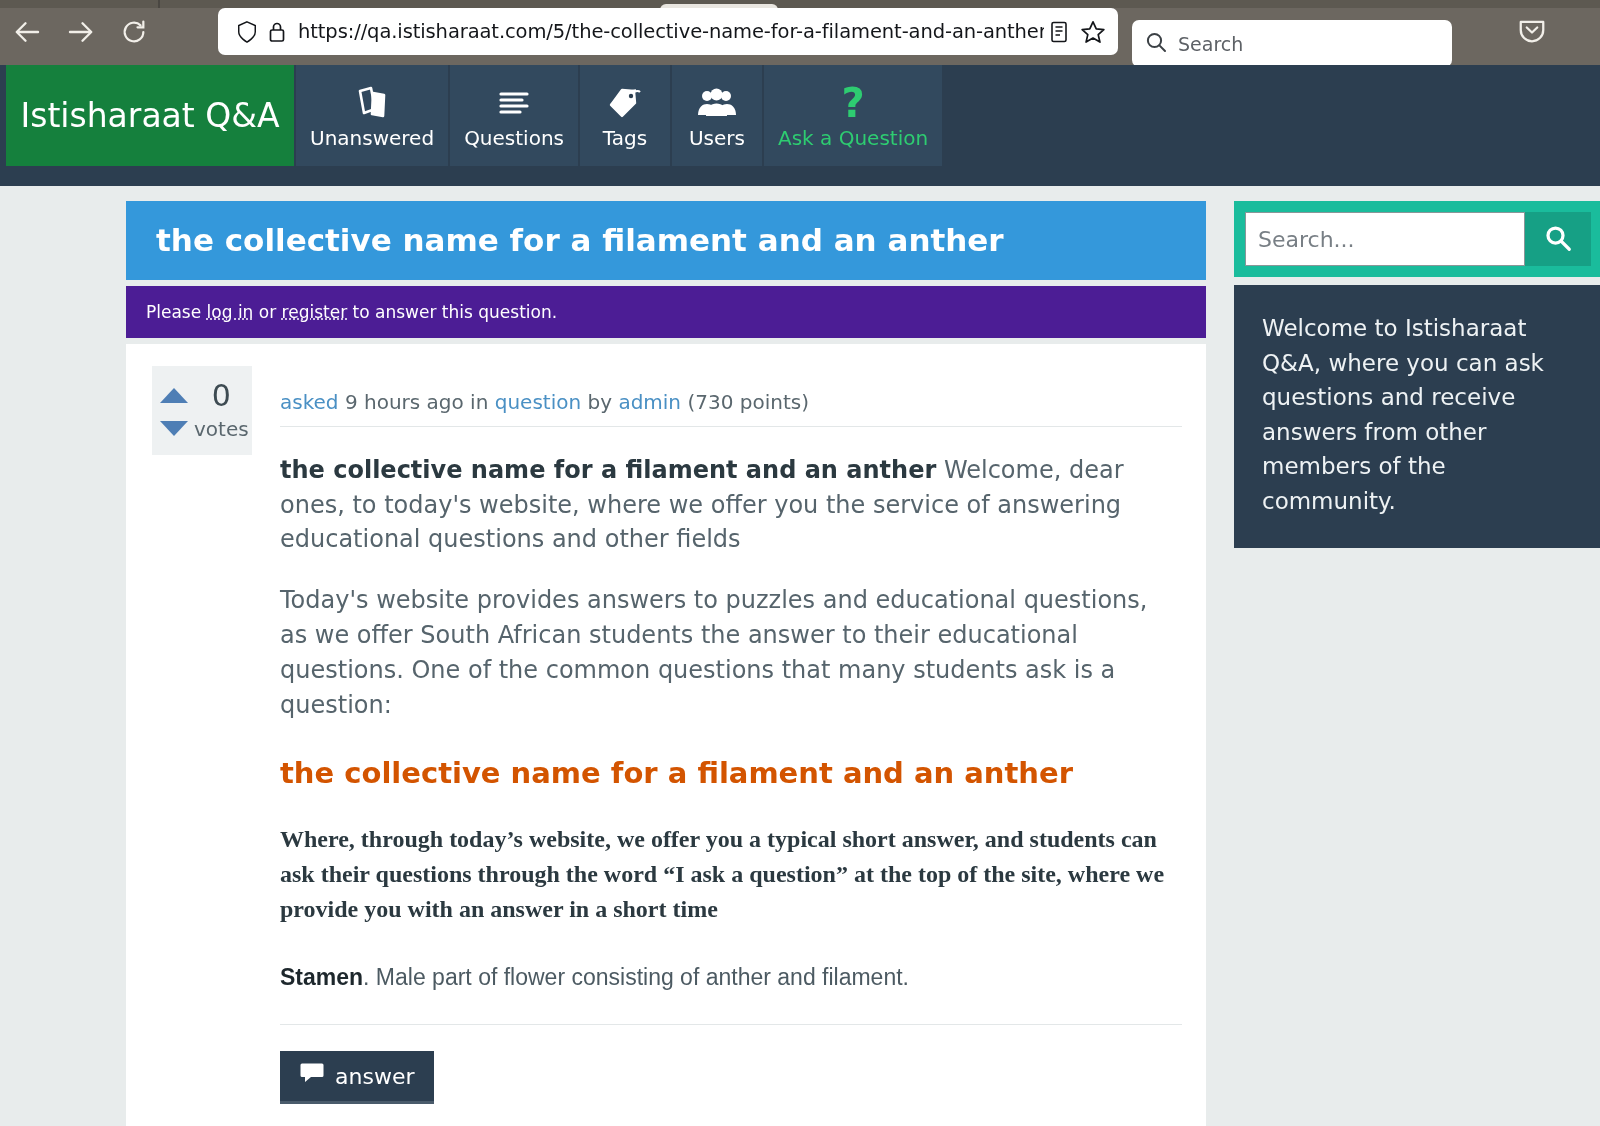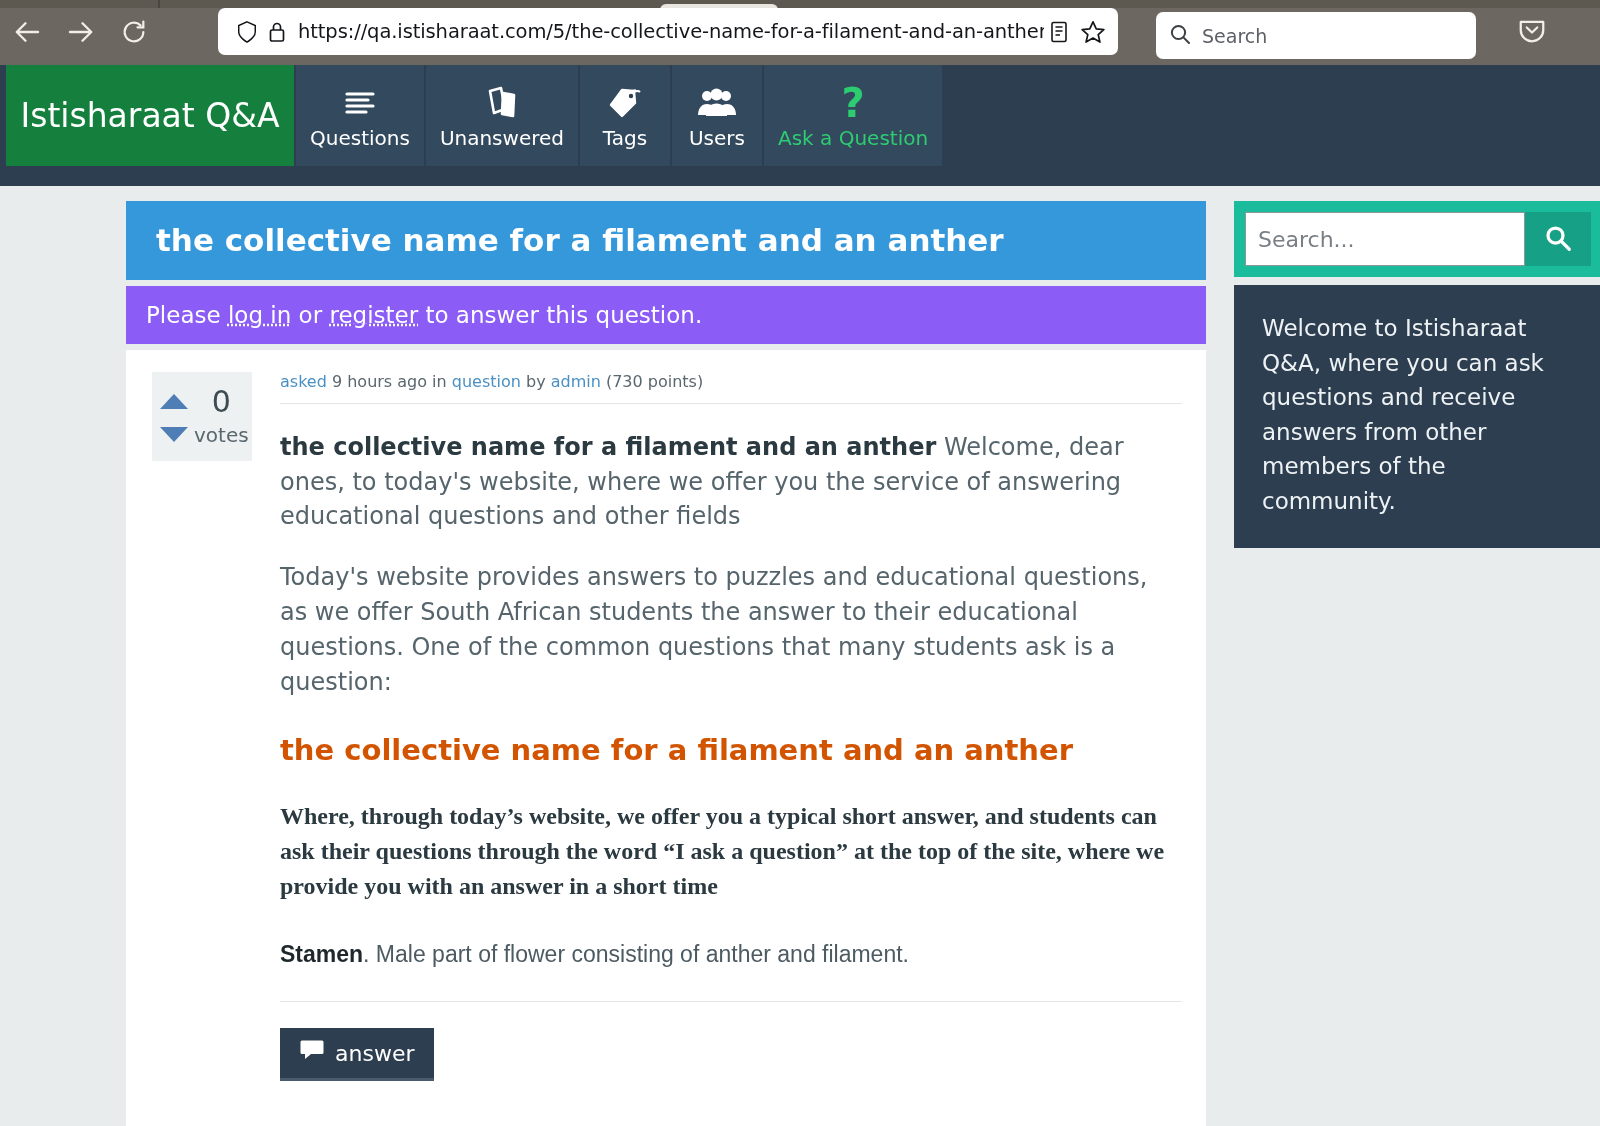--- a/index.html
+++ b/index.html
@@ -58,28 +58,27 @@
     font-size: 19.5px;
     color: #14161a;
     white-space: nowrap;
     overflow: hidden;
     margin-left: 6px;
     letter-spacing: -0.1px;
   }
   #urlbar-right { display: flex; align-items: center; gap: 4px; flex: 0 0 auto; }
 
   #searchbar {
-    position: absolute; top: 12px; left: 1132px;
+    position: absolute; top: 20px; left: 1132px;
     width: 320px; height: 47px;
     background: #ffffff;
     border-radius: 7px;
     display: flex; align-items: center;
     padding: 0 12px;
     gap: 10px;
-    margin-left: 24px;
   }
   #search-placeholder {
     font-size: 19px; color: #5d6166;
     font-family: "DejaVu Sans", sans-serif;
   }
   #pocket-btn {
     position: absolute; top: 12px; left: 1512px;
     width: 40px; height: 40px;
     display: flex; align-items: center; justify-content: center;
   }
@@ -137,24 +136,24 @@
   #q-title {
     background: #3498db;
     color: #ffffff;
     padding: 20px 30px;
     font-size: 31px;
     font-weight: bold;
     font-family: "DejaVu Sans", sans-serif;
     line-height: 1.25;
   }
   #login-alert {
-    background: #8b5cf6;
+    background: #4c1d95;
     color: #ffffff;
     padding: 16px 20px;
-    font-size: 23px;
+    font-size: 17px;
     font-family: "DejaVu Sans", sans-serif;
     margin-top: 6px;
   }
   #login-alert a {
     color: #ffffff;
     text-decoration: underline;
     text-decoration-style: dotted;
   }
 
   #q-card {
@@ -181,25 +180,26 @@
     margin-right: 28px;
   }
   .vote-arrow { width: 0; height: 0; }
   .vote-up   { border-left: 14px solid transparent; border-right: 14px solid transparent; border-bottom: 15px solid #4e7eb5; }
   .vote-down { border-left: 14px solid transparent; border-right: 14px solid transparent; border-top: 15px solid #4e7eb5; }
   #vote-count { font-size: 30px; color: #3d4b52; font-family: "DejaVu Sans", sans-serif; }
   #vote-label { font-size: 20px; color: #5a676e; font-family: "DejaVu Sans", sans-serif; }
 
   #q-content { flex: 1 1 auto; min-width: 0; }
   #q-meta {
-    font-size: 16px;
+    font-size: 20px;
     color: #5a676e;
     font-family: "DejaVu Sans", sans-serif;
     padding-bottom: 12px;
     border-bottom: 1px solid #e3e7e8;
+    margin-top: 24px;
   }
   #q-meta a { color: #4a90c4; text-decoration: none; }
 
   .q-para {
     font-size: 24px;
     line-height: 1.45;
     color: #56646c;
     font-family: "DejaVu Sans", sans-serif;
     margin-top: 26px;
   }
@@ -371,38 +371,38 @@
   </div>
 </div>
 
 <div id="site-header">
   <div id="site-nav">
 
     <div id="brand">Istisharaat Q&amp;A</div>
 
     <div class="nav-item">
       <span class="ni-icon">
+        <svg width="36" height="34" viewBox="0 0 36 34" fill="none" stroke="#ffffff" stroke-width="2.6" stroke-linejoin="round">
+          <path d="M6 5 L17 2 L21 23 L10 27 Z"></path>
+          <path d="M19 7 L30 9 L29 30 L18 28 Z" fill="#ffffff" stroke="#ffffff"></path>
+        </svg>
+      </span>
+      <span class="ni-label">Unanswered</span>
+    </div>
+
+    <div class="nav-item">
+      <span class="ni-icon">
         <svg width="36" height="32" viewBox="0 0 36 32" stroke="#ffffff" stroke-width="3.2" stroke-linecap="round">
           <line x1="5" y1="7" x2="31" y2="7"></line>
           <line x1="5" y1="13" x2="26" y2="13"></line>
           <line x1="5" y1="19" x2="31" y2="19"></line>
           <line x1="5" y1="25" x2="24" y2="25"></line>
         </svg>
       </span>
       <span class="ni-label">Questions</span>
-    </div>
-
-    <div class="nav-item">
-      <span class="ni-icon">
-        <svg width="36" height="34" viewBox="0 0 36 34" fill="none" stroke="#ffffff" stroke-width="2.6" stroke-linejoin="round">
-          <path d="M6 5 L17 2 L21 23 L10 27 Z"></path>
-          <path d="M19 7 L30 9 L29 30 L18 28 Z" fill="#ffffff" stroke="#ffffff"></path>
-        </svg>
-      </span>
-      <span class="ni-label">Unanswered</span>
     </div>
 
     <div class="nav-item">
       <span class="ni-icon">
         <svg width="36" height="34" viewBox="0 0 36 34" fill="none" stroke="#ffffff" stroke-width="2.4" stroke-linejoin="round">
           <path d="M4 19 L17 6 L27 5 L29 4"></path>
           <path d="M4 19 L15 30 L28 17 L27 5 L15 4 Z" fill="#ffffff"></path>
           <circle cx="24" cy="10" r="2.2" fill="#2c3e50" stroke="none"></circle>
           <path d="M27 6 C31 4 33 6 33 6" stroke="#ffffff" stroke-width="2.2" fill="none"></path>
         </svg>

